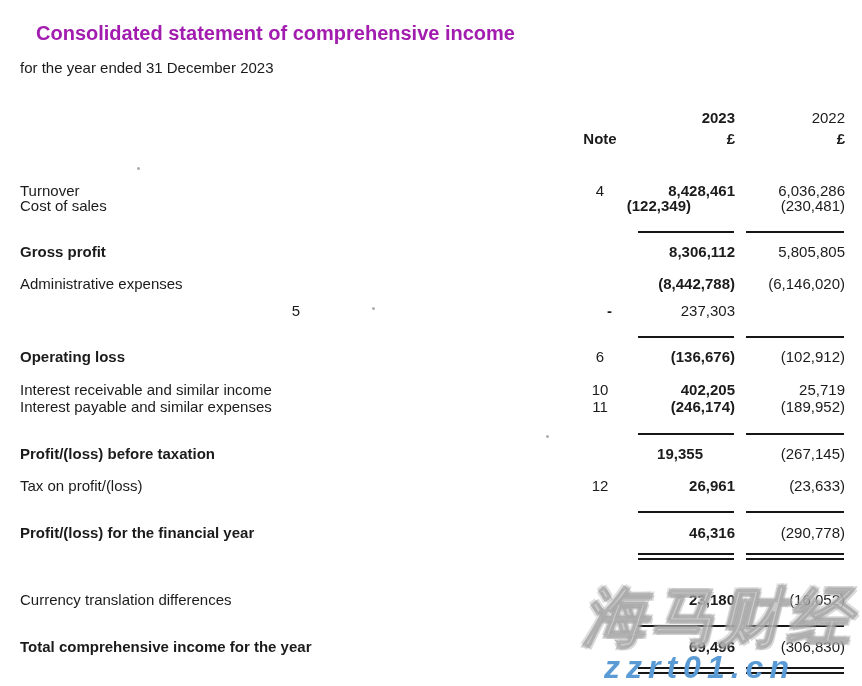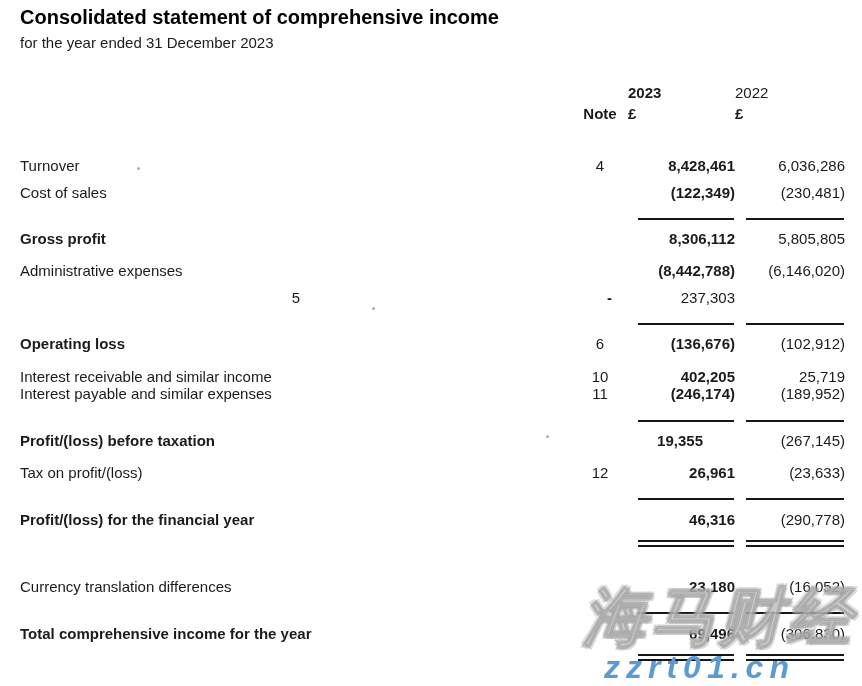--- a/index.html
+++ b/index.html
@@ -8,39 +8,39 @@
     width: 862px;
     height: 686px;
     background: #ffffff;
     font-family: "Liberation Sans", sans-serif;
     color: #1b1b1b;
     overflow: hidden;
   }
   .content { padding: 6px 17px 0 20px; }
 
   h1.title {
-    margin: 0;
+    margin: 16px;
     font-size: 20px;
     line-height: 22px;
     font-weight: 700;
-    color: #000000;
+    color: #a21caf;
   }
   .subtitle {
     margin-top: 7px;
     font-size: 15px;
     line-height: 16px;
   }
 
   .grid {
     display: grid;
     grid-template-columns: 1fr 56px 107px 110px;
   }
   .cell { font-size: 15px; line-height: 15px; }
   .c-note { text-align: center; }
-  .num { text-align: left; }
+  .num { text-align: right; }
   .bold { font-weight: 700; }
 
   .hdr1 { margin-top: 34px; }
   .hdr2 { margin-top: 6px; }
 
   #table-body { margin-top: 37px; }
 
   .row {
     display: grid;
     grid-template-columns: 1fr 56px 107px 110px;
@@ -133,21 +133,21 @@
       <span class="cell num bold">£</span>
     </div>
 
     <div id="table-body">
         <div class="row" style="margin-top: 0px;">
           <span class="cell label">Turnover</span>
           <span class="cell note">4</span>
           <span class="cell num v2023">8,428,461</span>
           <span class="cell num v2022">6,036,286</span>
         </div>
-        <div class="row" style="margin-top: 12px;">
+        <div class="row" style=" gap: 44px;">
           <span class="cell label">Cost of sales</span>
           <span class="cell note"></span>
           <span class="cell num v2023">(122,349)</span>
           <span class="cell num v2022">(230,481)</span>
         </div>
         <div class="row rule-row" style="margin-top: 18px;">
           <span class="cell"></span>
           <span class="cell"></span>
           <span class="cell">
             <i class="rule-line r23"></i>

